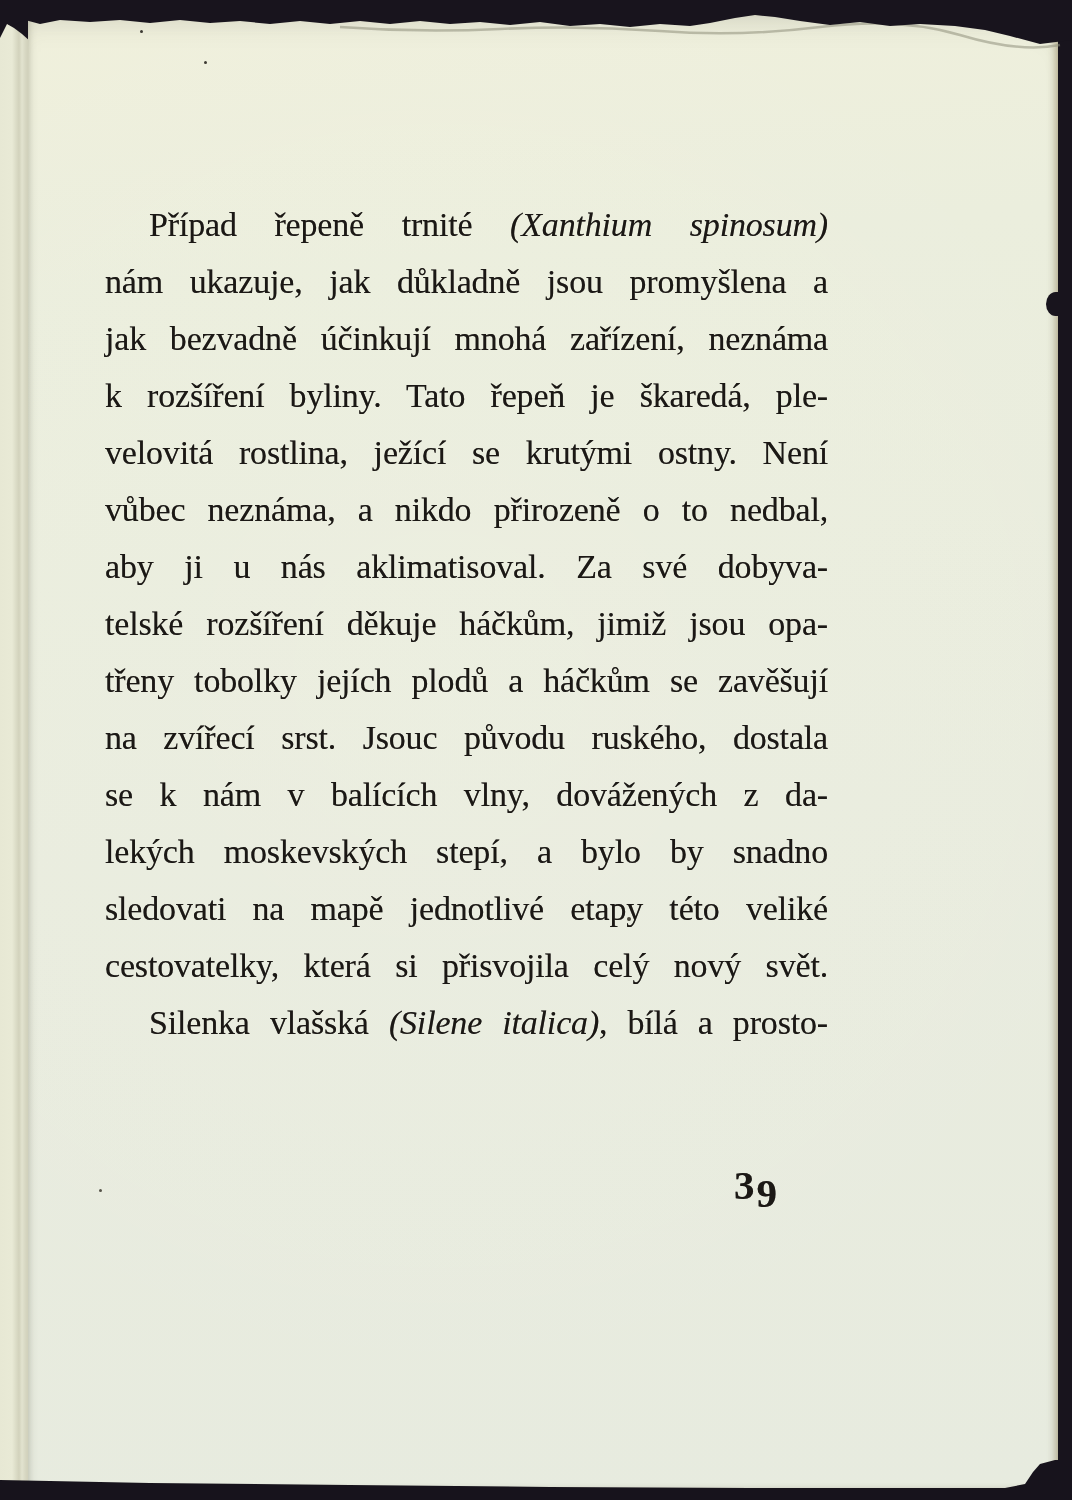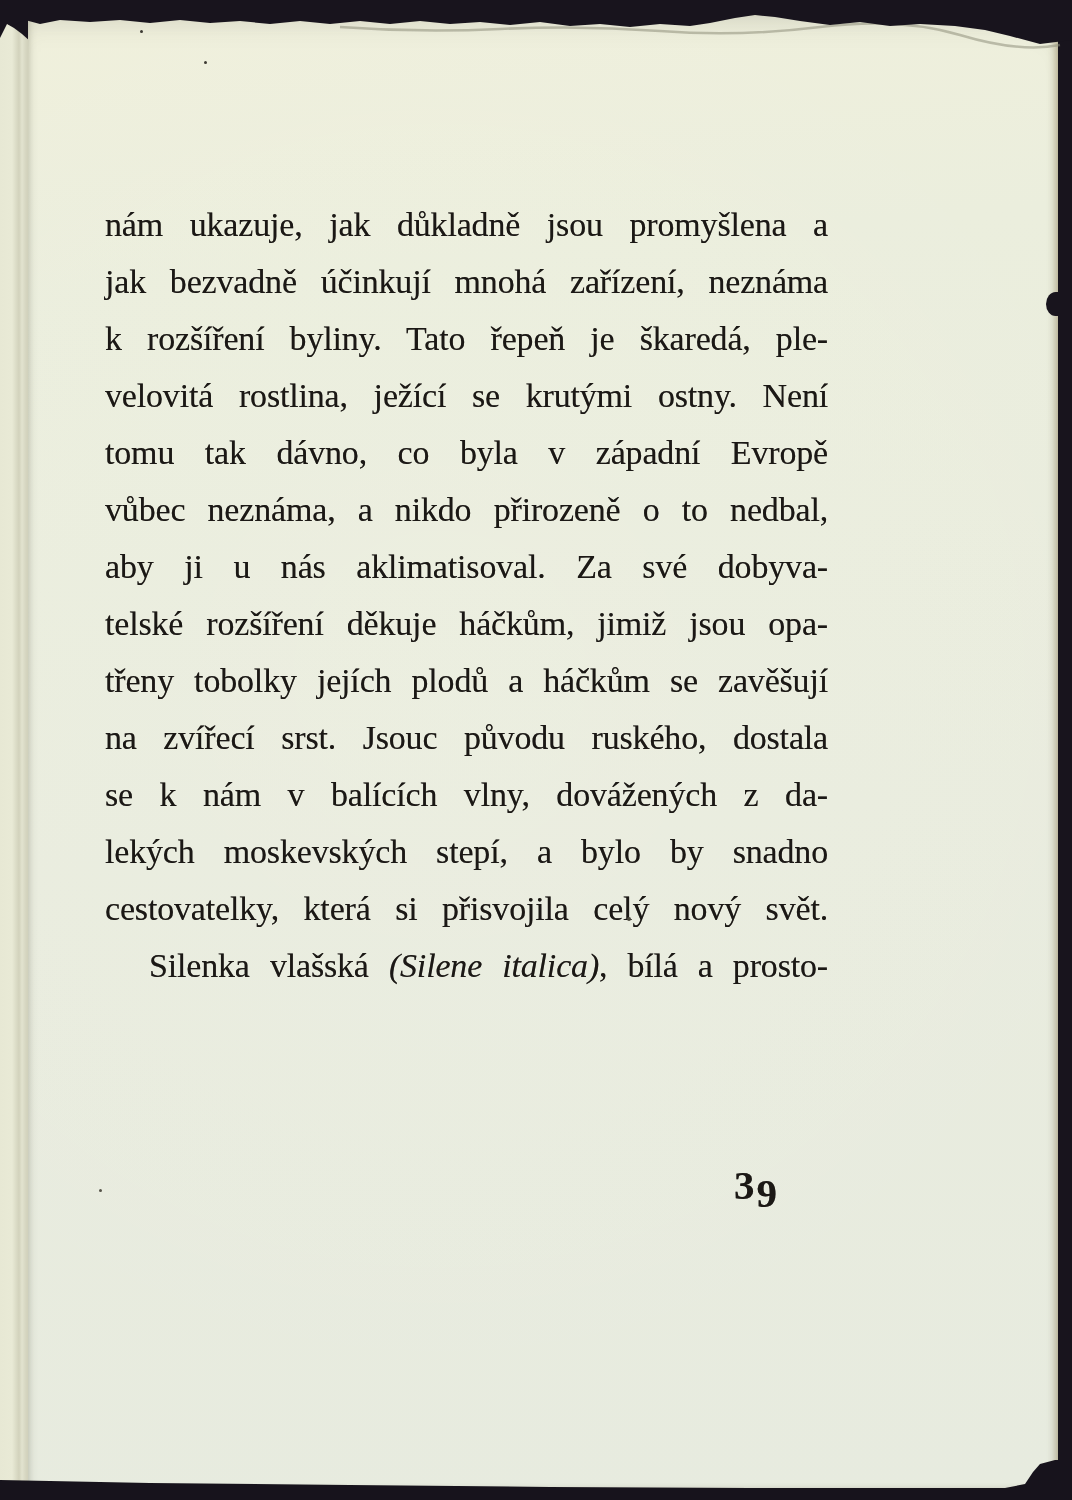--- a/index.html
+++ b/index.html
@@ -73,32 +73,33 @@
   .speck.s3{left:99px;top:1189px;width:3px;height:3px;background:#555248;}
   .speck.s4{left:140px;top:30px;width:3px;height:3px;}
 </style>
 </head>
 <body>
 
 <div class="left-sliver"></div>
 
 <div class="page">
   <div class="text-column">
+      <div class="line indent"><span class="norm">Případ řepeně trnité </span><span class="ital">(Xanthium spinosum)</span></div>
       <div class="line"><span class="norm">nám ukazuje, jak důkladně jsou promyšlena a</span></div>
       <div class="line"><span class="norm">jak bezvadně účinkují mnohá zařízení, neznáma</span></div>
       <div class="line"><span class="norm">k rozšíření byliny. Tato řepeň je škaredá, ple-</span></div>
       <div class="line"><span class="norm">velovitá rostlina, ježící se krutými ostny. Není</span></div>
-      <div class="line"><span class="norm">tomu tak dávno, co byla v západní Evropě</span></div>
       <div class="line"><span class="norm">vůbec neznáma, a nikdo přirozeně o to nedbal,</span></div>
       <div class="line"><span class="norm">aby ji u nás aklimatisoval. Za své dobyva-</span></div>
       <div class="line"><span class="norm">telské rozšíření děkuje háčkům, jimiž jsou opa-</span></div>
       <div class="line"><span class="norm">třeny tobolky jejích plodů a háčkům se zavěšují</span></div>
       <div class="line"><span class="norm">na zvířecí srst. Jsouc původu ruského, dostala</span></div>
       <div class="line"><span class="norm">se k nám v balících vlny, dovážených z da-</span></div>
       <div class="line"><span class="norm">lekých moskevských stepí, a bylo by snadno</span></div>
+      <div class="line"><span class="norm">sledovati na mapě jednotlivé etapy této veliké</span></div>
       <div class="line"><span class="norm">cestovatelky, která si přisvojila celý nový svět.</span></div>
       <div class="line indent"><span class="norm">Silenka vlašská </span><span class="ital">(Silene italica)</span><span class="norm">, bílá a prosto-</span></div>
     </div>
 
   <div class="folio"><span class="d1">3</span><span class="d2">9</span></div>
 </div>
 
 <div class="edge-notch"></div>
 
 <svg class="fiber" viewBox="0 0 1072 70" xmlns="http://www.w3.org/2000/svg">

